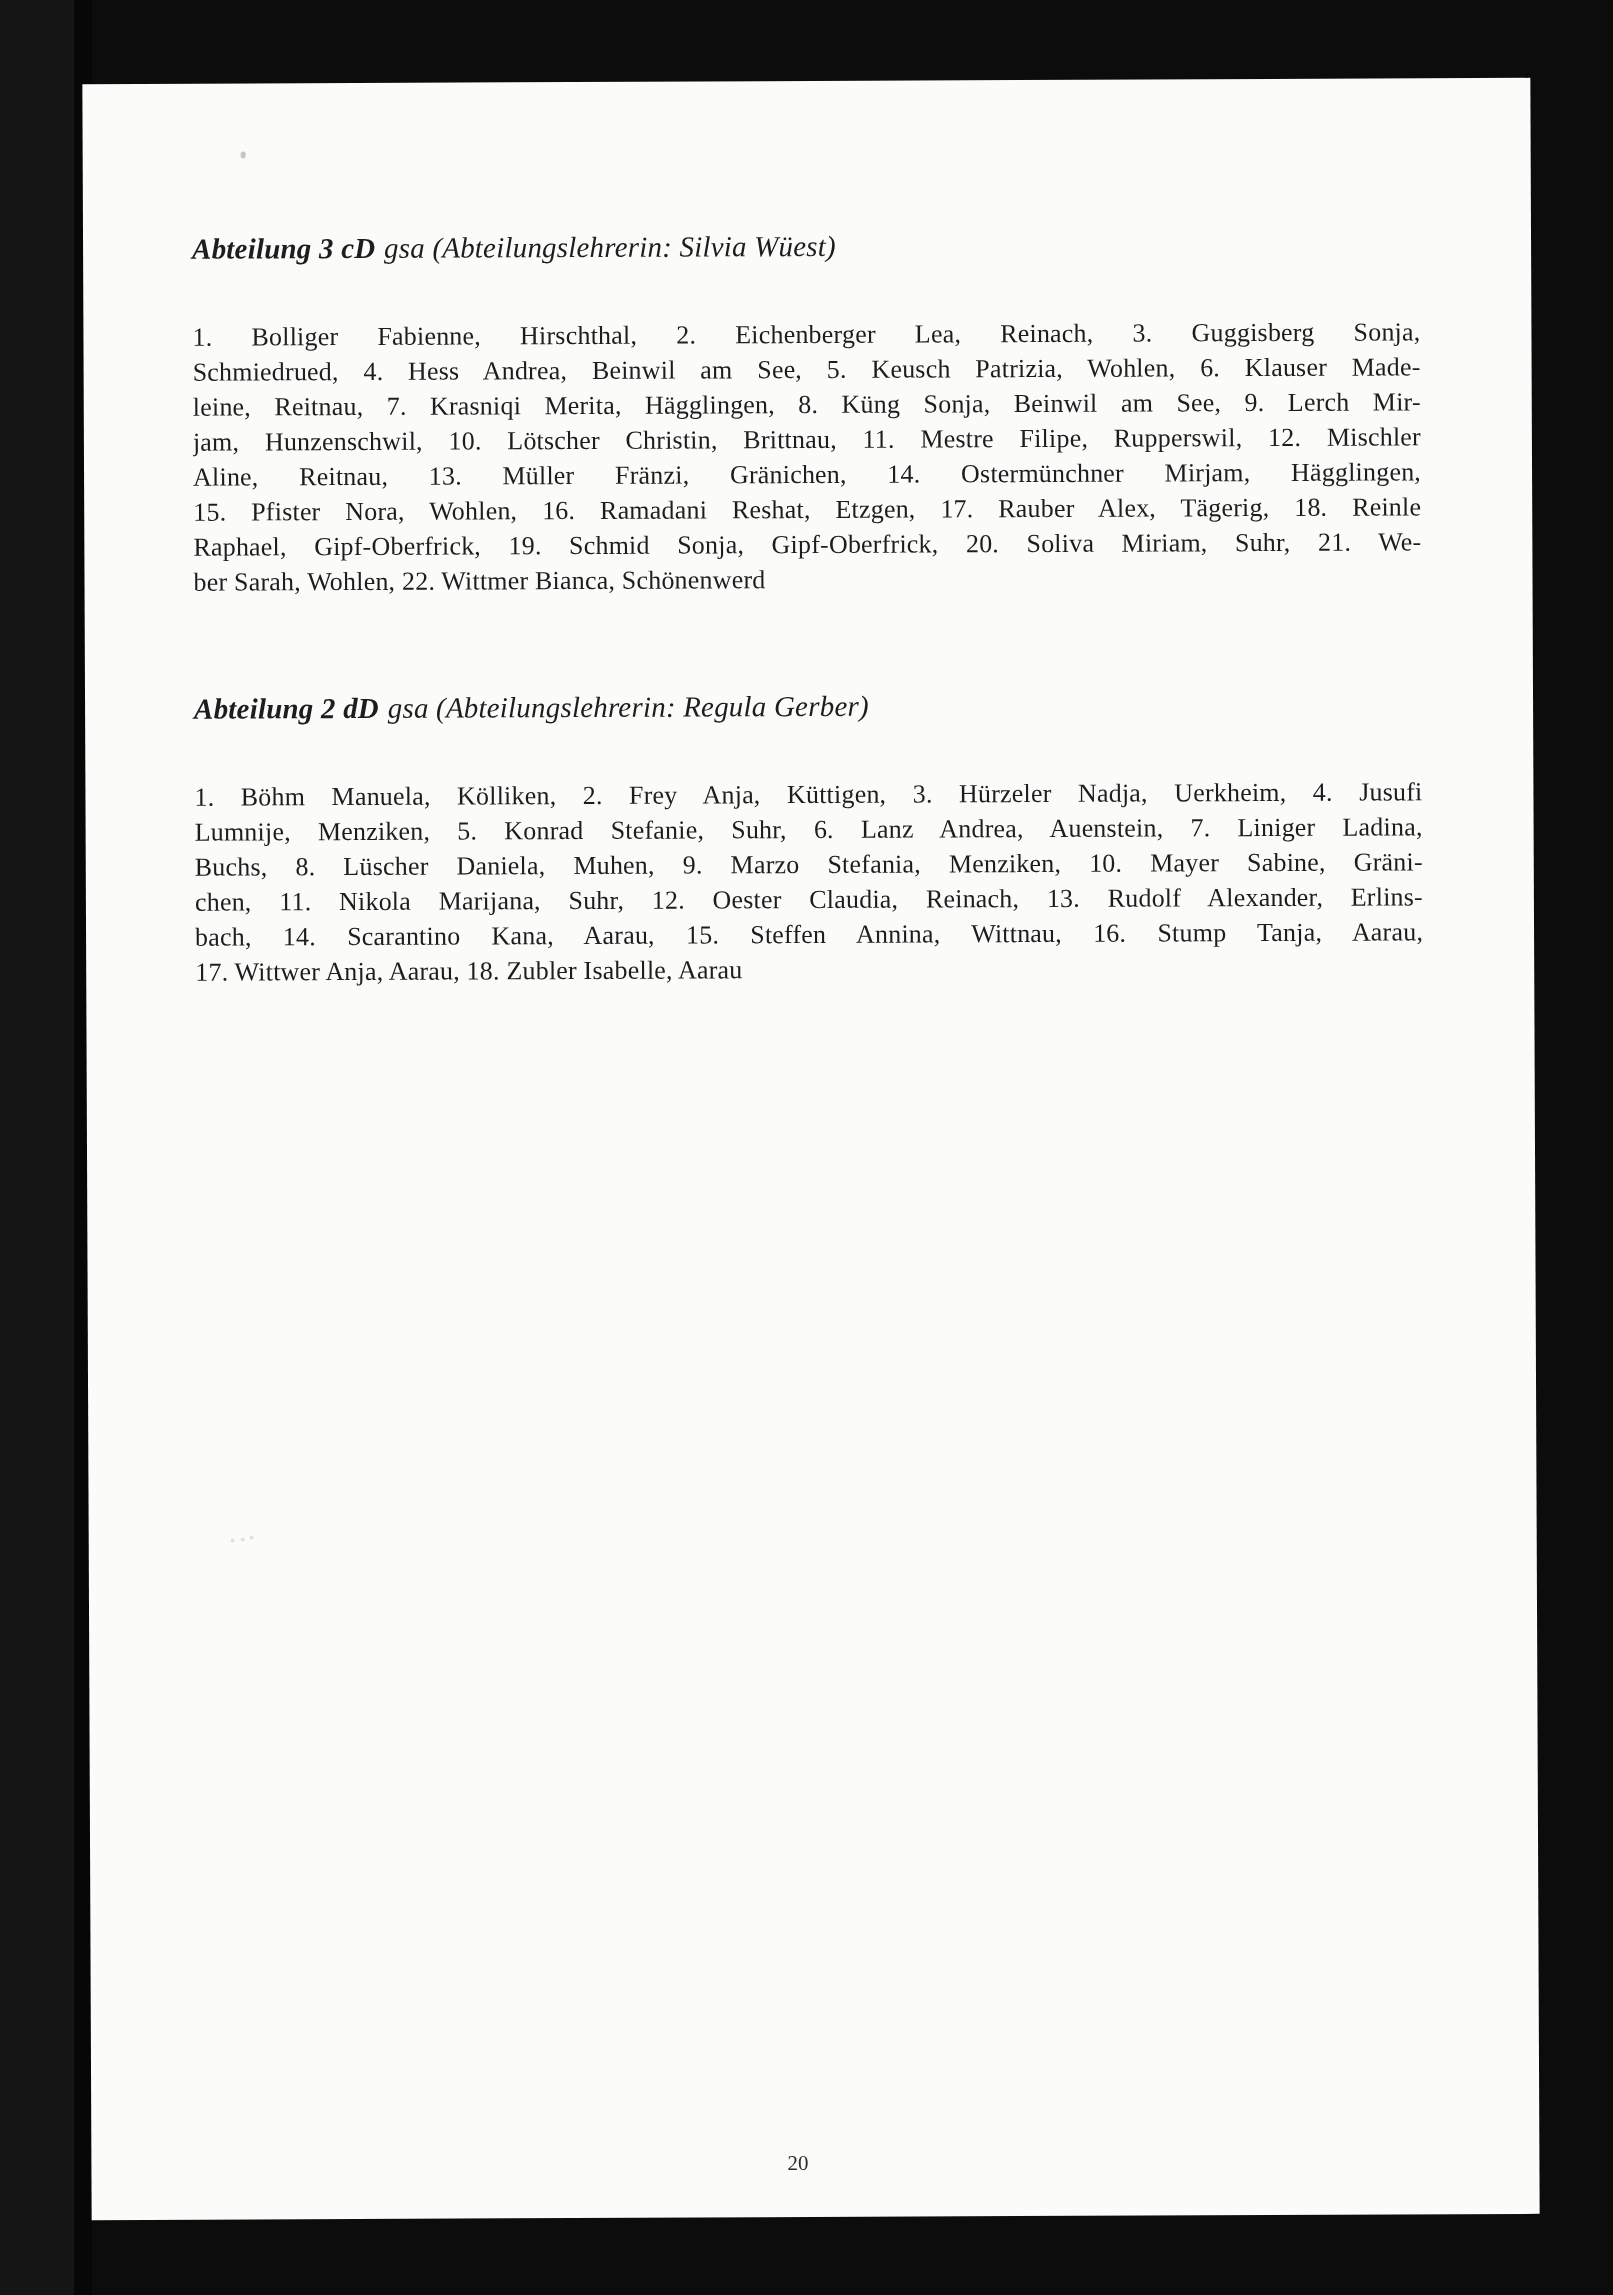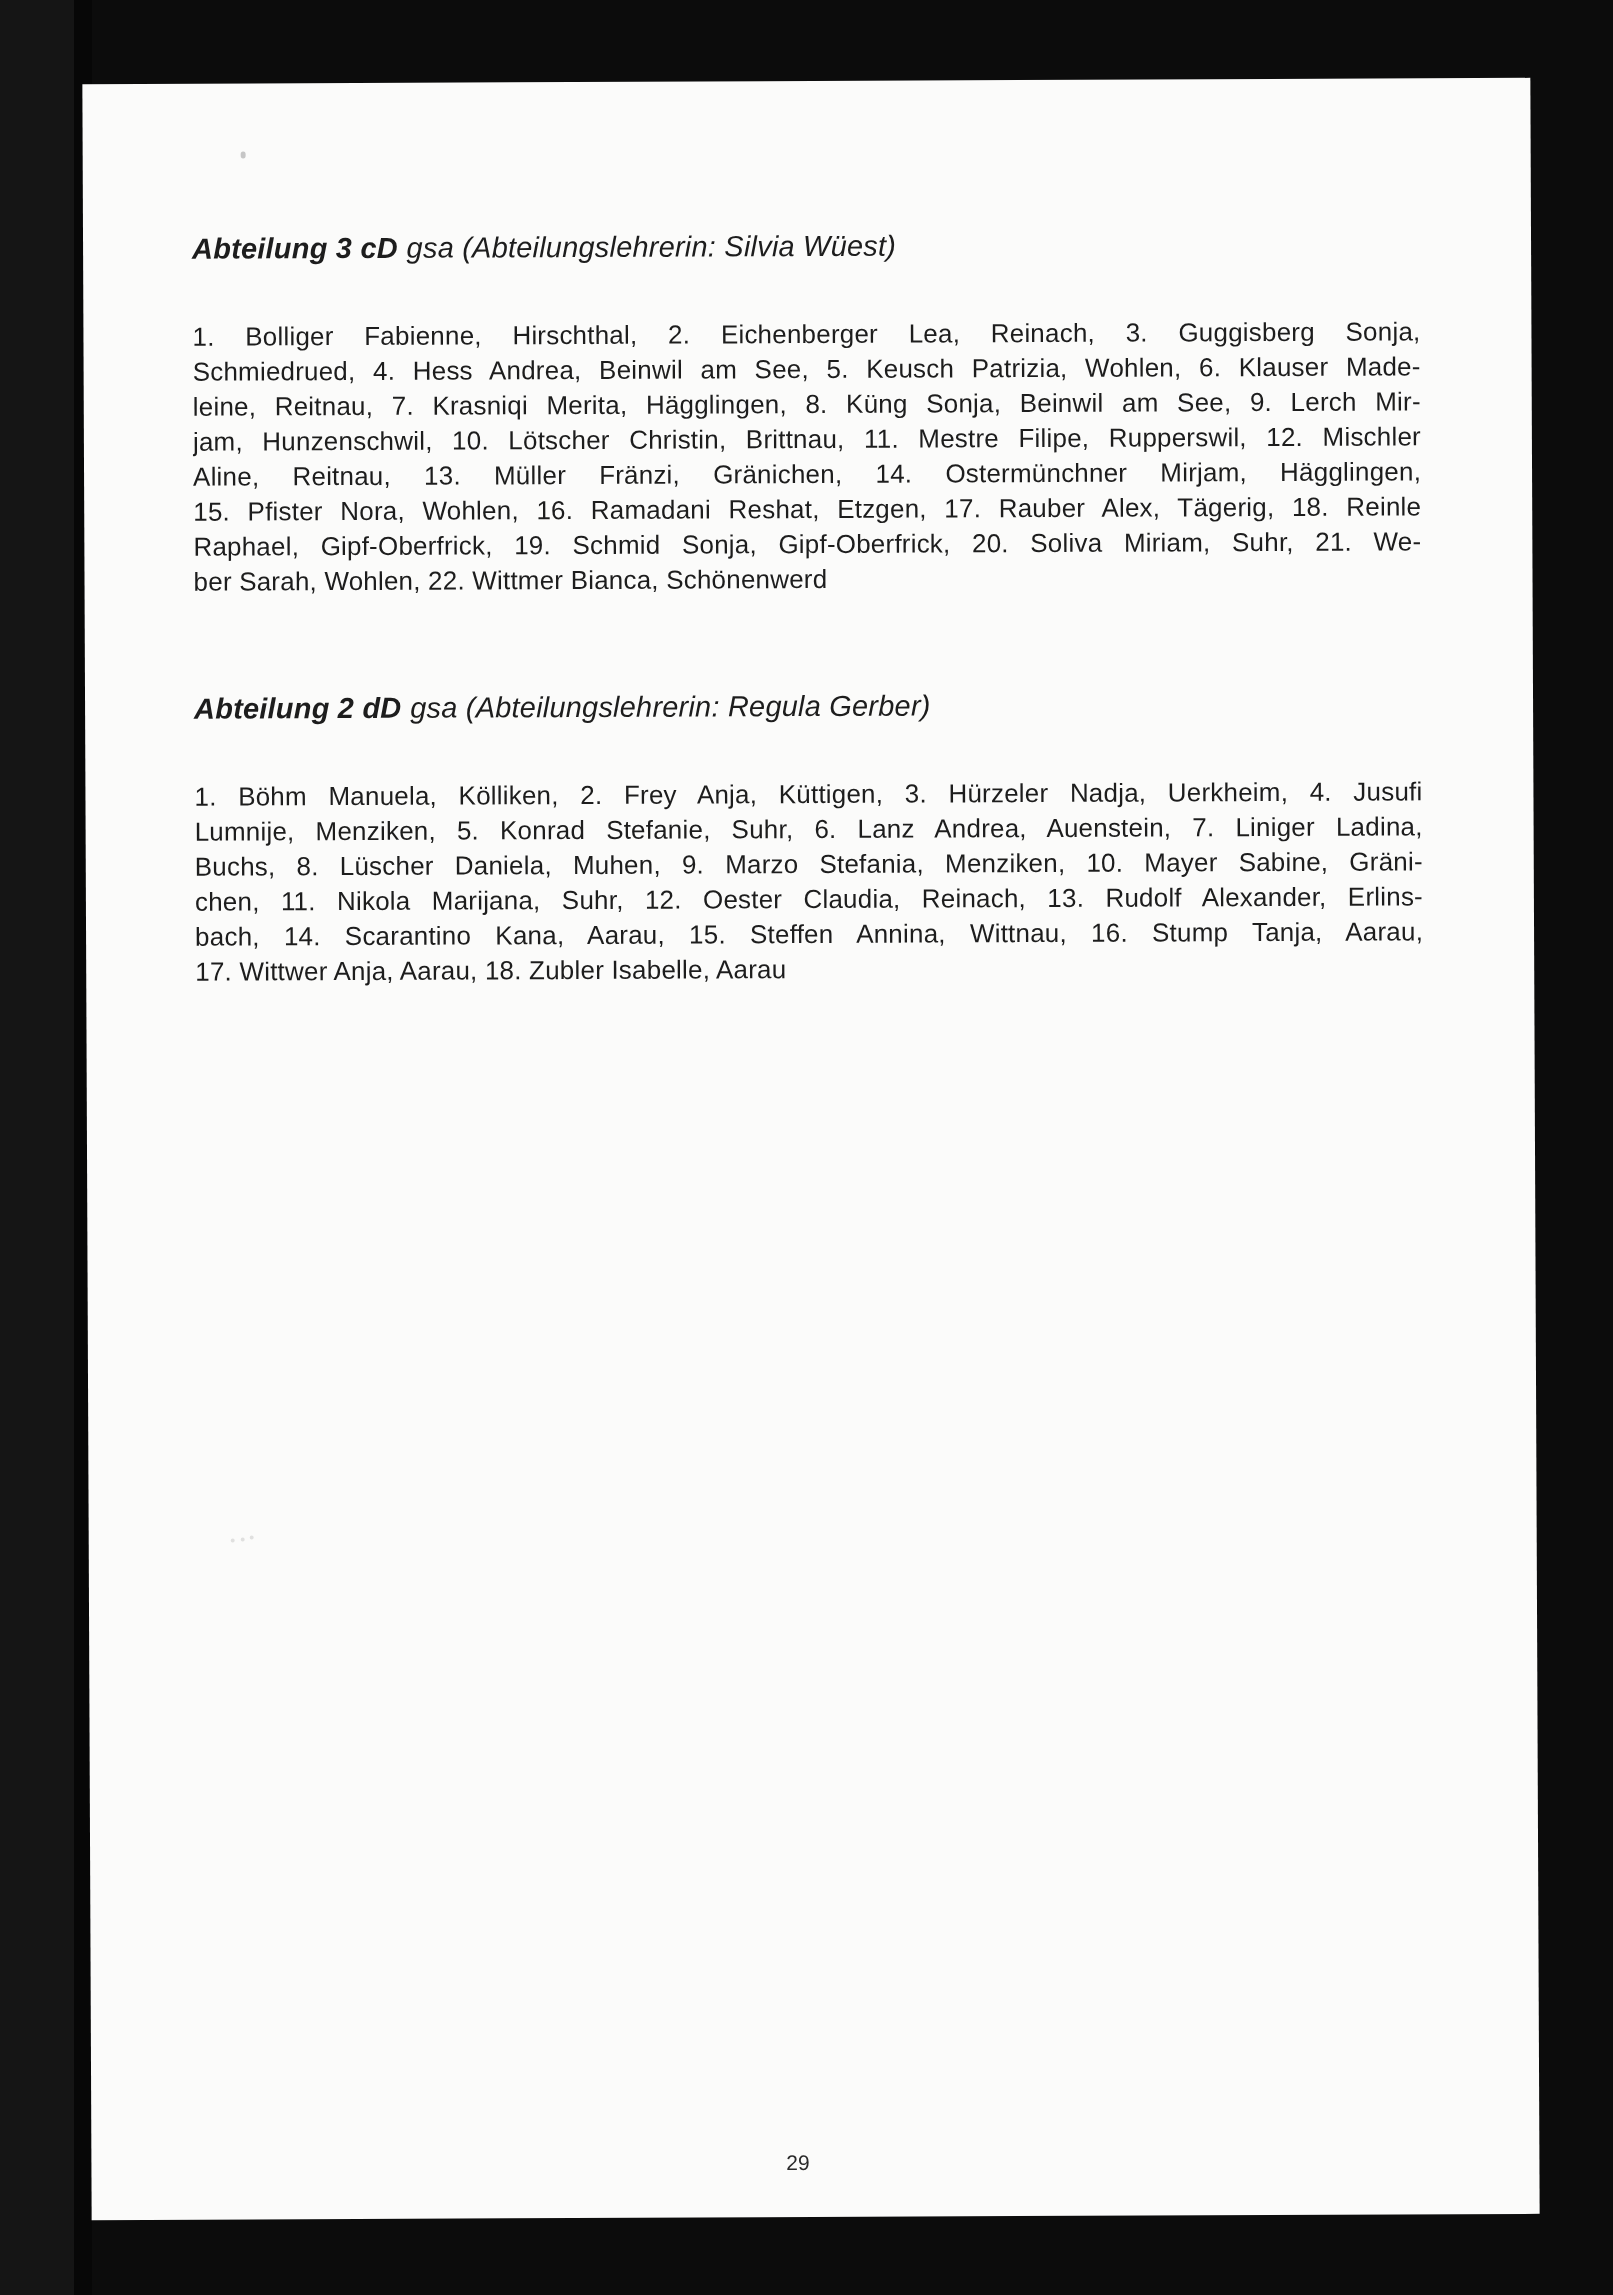--- a/index.html
+++ b/index.html
@@ -9,20 +9,21 @@
     width: 1614px;
     height: 2295px;
     overflow: hidden;
     font-family: "Liberation Sans", sans-serif;
   }
   .backdrop {
     position: absolute;
     left: 0; top: 0;
     width: 1614px; height: 2295px;
     background: #0c0c0c;
+    font-family: Liberation Serif, serif;
   }
   .backdrop-strip-left {
     position: absolute;
     left: 0; top: 0;
     width: 74px; height: 2295px;
     background: #151515;
   }
   .backdrop-strip-seam {
     position: absolute;
     left: 74px; top: 0;
@@ -145,17 +146,17 @@
       <div class="para" style="top:696px;">
         <div class="line">1. Böhm Manuela, Kölliken, 2. Frey Anja, Küttigen, 3. Hürzeler Nadja, Uerkheim, 4. Jusufi</div>
         <div class="line">Lumnije, Menziken, 5. Konrad Stefanie, Suhr, 6. Lanz Andrea, Auenstein, 7. Liniger Ladina,</div>
         <div class="line">Buchs, 8. Lüscher Daniela, Muhen, 9. Marzo Stefania, Menziken, 10. Mayer Sabine, Gräni-</div>
         <div class="line">chen, 11. Nikola Marijana, Suhr, 12. Oester Claudia, Reinach, 13. Rudolf Alexander, Erlins-</div>
         <div class="line">bach, 14. Scarantino Kana, Aarau, 15. Steffen Annina, Wittnau, 16. Stump Tanja, Aarau,</div>
         <div class="line last">17. Wittwer Anja, Aarau, 18. Zubler Isabelle, Aarau</div>
       </div>
     </div>
 
-    <div class="page-number">29</div>
+    <div class="page-number">20</div>
 
   </div>
 </div>
 
 
 </body></html>

